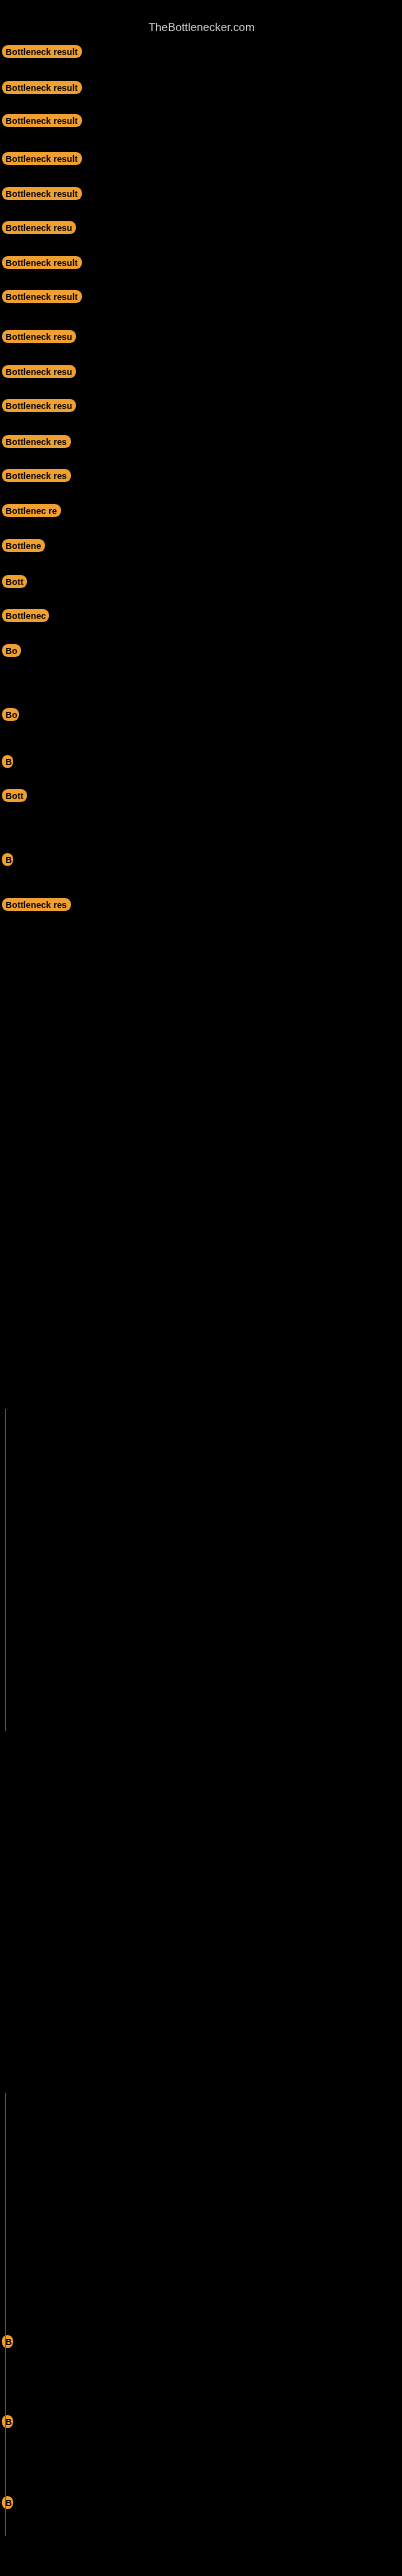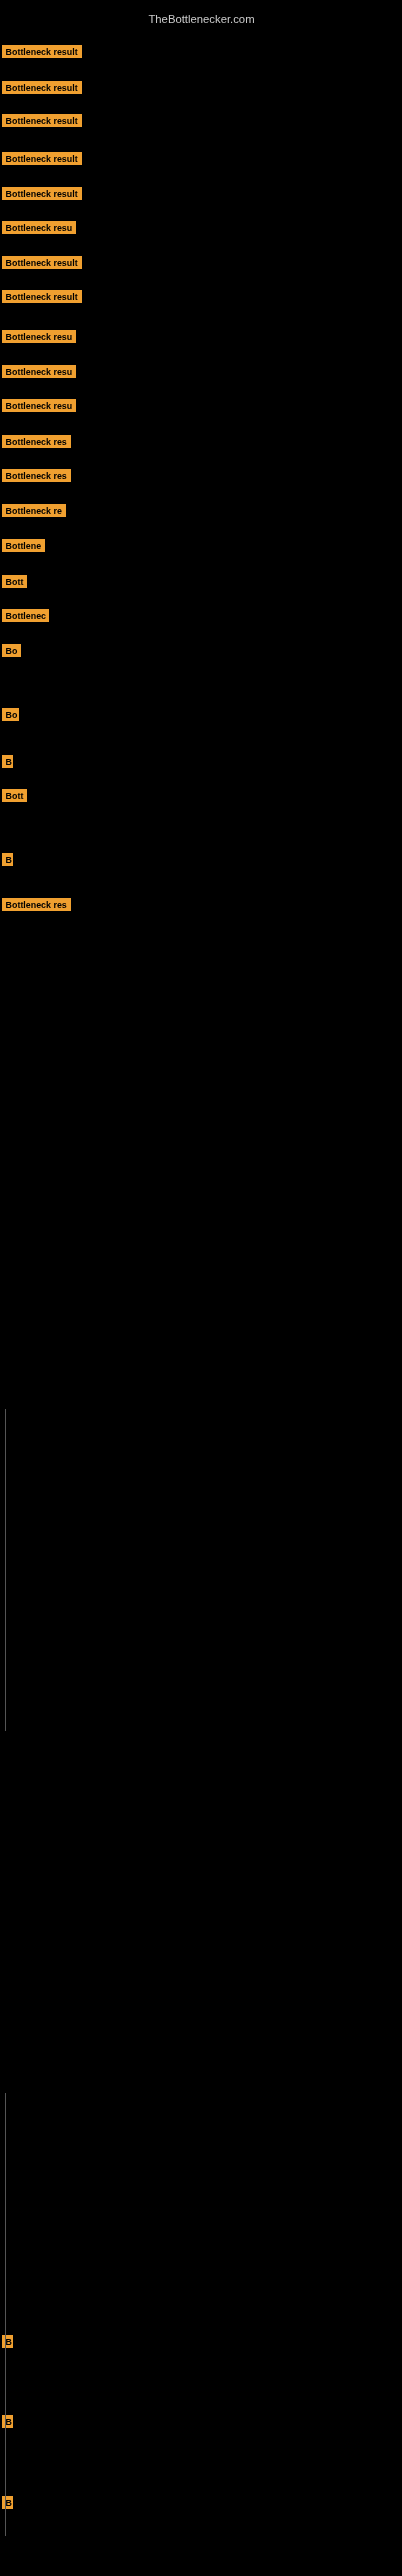--- a/index.html
+++ b/index.html
@@ -15,33 +15,34 @@
       font-family: Arial, sans-serif;
       position: relative;
     }
 
     .site-title {
       color: #cccccc;
       font-size: 11.3px;
       text-align: center;
       padding: 4.8px 0;
       position: absolute;
-      top: 8px;
+      top: 16px;
       width: 100%;
     }
 
     .badge {
       background-color: #f0a030;
       color: #000000;
       font-size: 8.9px;
       font-weight: bold;
       padding: 1.6px 4px;
       display: inline-block;
       white-space: nowrap;
       overflow: hidden;
+      border-radius: 6px;
     }
 
     .badge-container {
       position: absolute;
       left: 1.6px;
     }
 
     .vertical-line {
       position: absolute;
       left: 4.8px;
@@ -60,21 +61,21 @@
 <div class="badge-container" style="top: 152px;"><span class="badge" style="max-width: 87px;">Bottleneck result</span></div>
 <div class="badge-container" style="top: 187px;"><span class="badge" style="max-width: 87px;">Bottleneck result</span></div>
 <div class="badge-container" style="top: 221px;"><span class="badge" style="max-width: 77px;">Bottleneck resu</span></div>
 <div class="badge-container" style="top: 256px;"><span class="badge" style="max-width: 87px;">Bottleneck result</span></div>
 <div class="badge-container" style="top: 290px;"><span class="badge" style="max-width: 87px;">Bottleneck result</span></div>
 <div class="badge-container" style="top: 330px;"><span class="badge" style="max-width: 77px;">Bottleneck resu</span></div>
 <div class="badge-container" style="top: 365px;"><span class="badge" style="max-width: 77px;">Bottleneck resu</span></div>
 <div class="badge-container" style="top: 399px;"><span class="badge" style="max-width: 77px;">Bottleneck resu</span></div>
 <div class="badge-container" style="top: 435px;"><span class="badge" style="max-width: 71px;">Bottleneck res</span></div>
 <div class="badge-container" style="top: 469px;"><span class="badge" style="max-width: 71px;">Bottleneck res</span></div>
-<div class="badge-container" style="top: 504px;"><span class="badge" style="max-width: 64px;">Bottleneck re</span></div>
+<div class="badge-container" style="top: 504px;"><span class="badge" style="max-width: 64px;">Bottlenec re</span></div>
 <div class="badge-container" style="top: 539px;"><span class="badge" style="max-width: 53px;">Bottlene</span></div>
 <div class="badge-container" style="top: 575px;"><span class="badge" style="max-width: 29px;">Bott</span></div>
 <div class="badge-container" style="top: 609px;"><span class="badge" style="max-width: 47px;">Bottlenec</span></div>
 <div class="badge-container" style="top: 644px;"><span class="badge" style="max-width: 19.3px;">Bo</span></div>
 <div class="badge-container" style="top: 708px;"><span class="badge" style="max-width: 17.7px;">Bo</span></div>
 <div class="badge-container" style="top: 755px;"><span class="badge" style="max-width: 11.3px;">B</span></div>
 <div class="badge-container" style="top: 789px;"><span class="badge" style="max-width: 29px;">Bott</span></div>
 <div class="badge-container" style="top: 853px;"><span class="badge" style="max-width: 11.3px;">B</span></div>
 <div class="badge-container" style="top: 898px;"><span class="badge" style="max-width: 71px;">Bottleneck res</span></div>
 <div class="badge-container" style="top: 2335px;"><span class="badge" style="max-width: 11.3px;">B</span></div>

